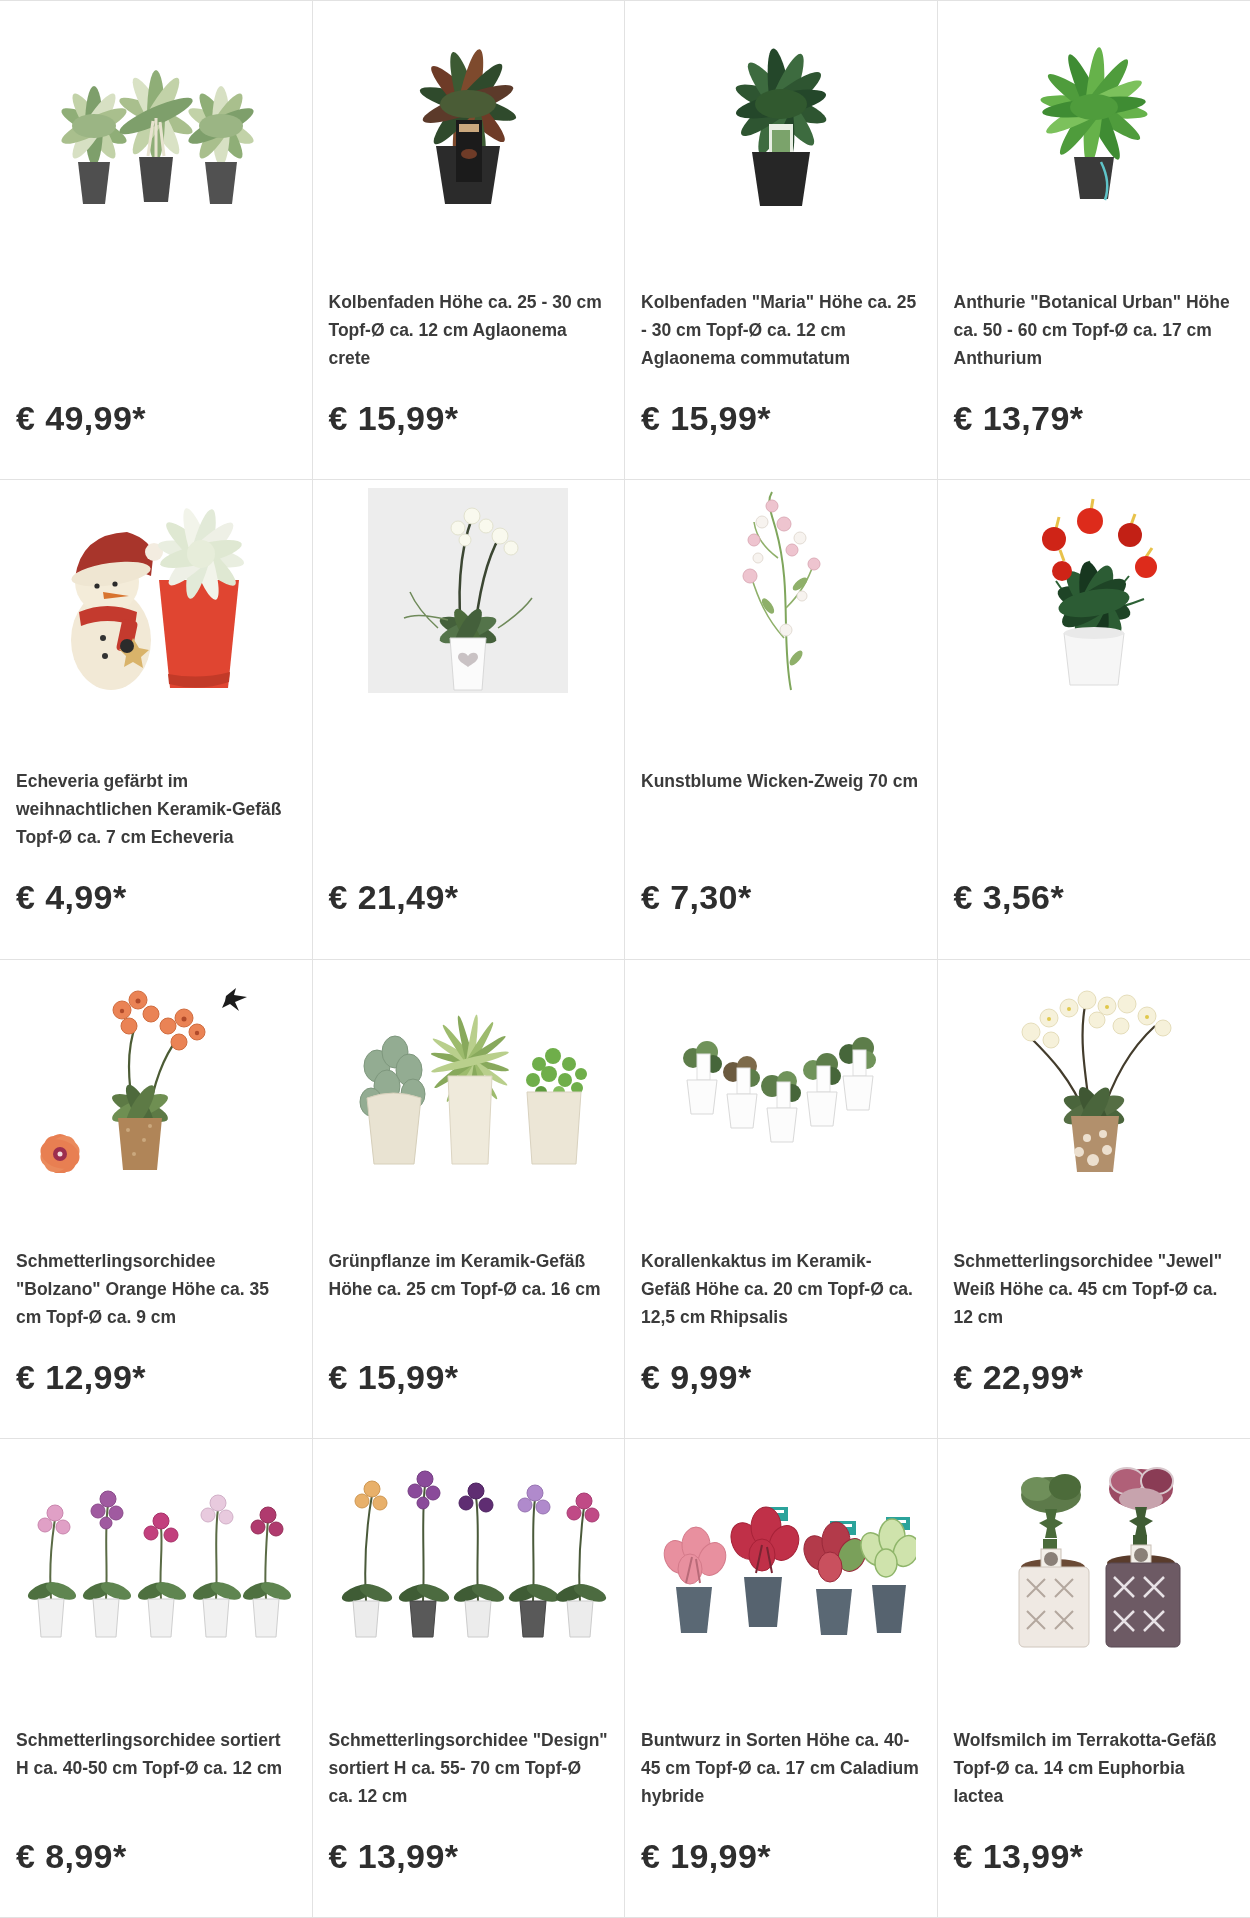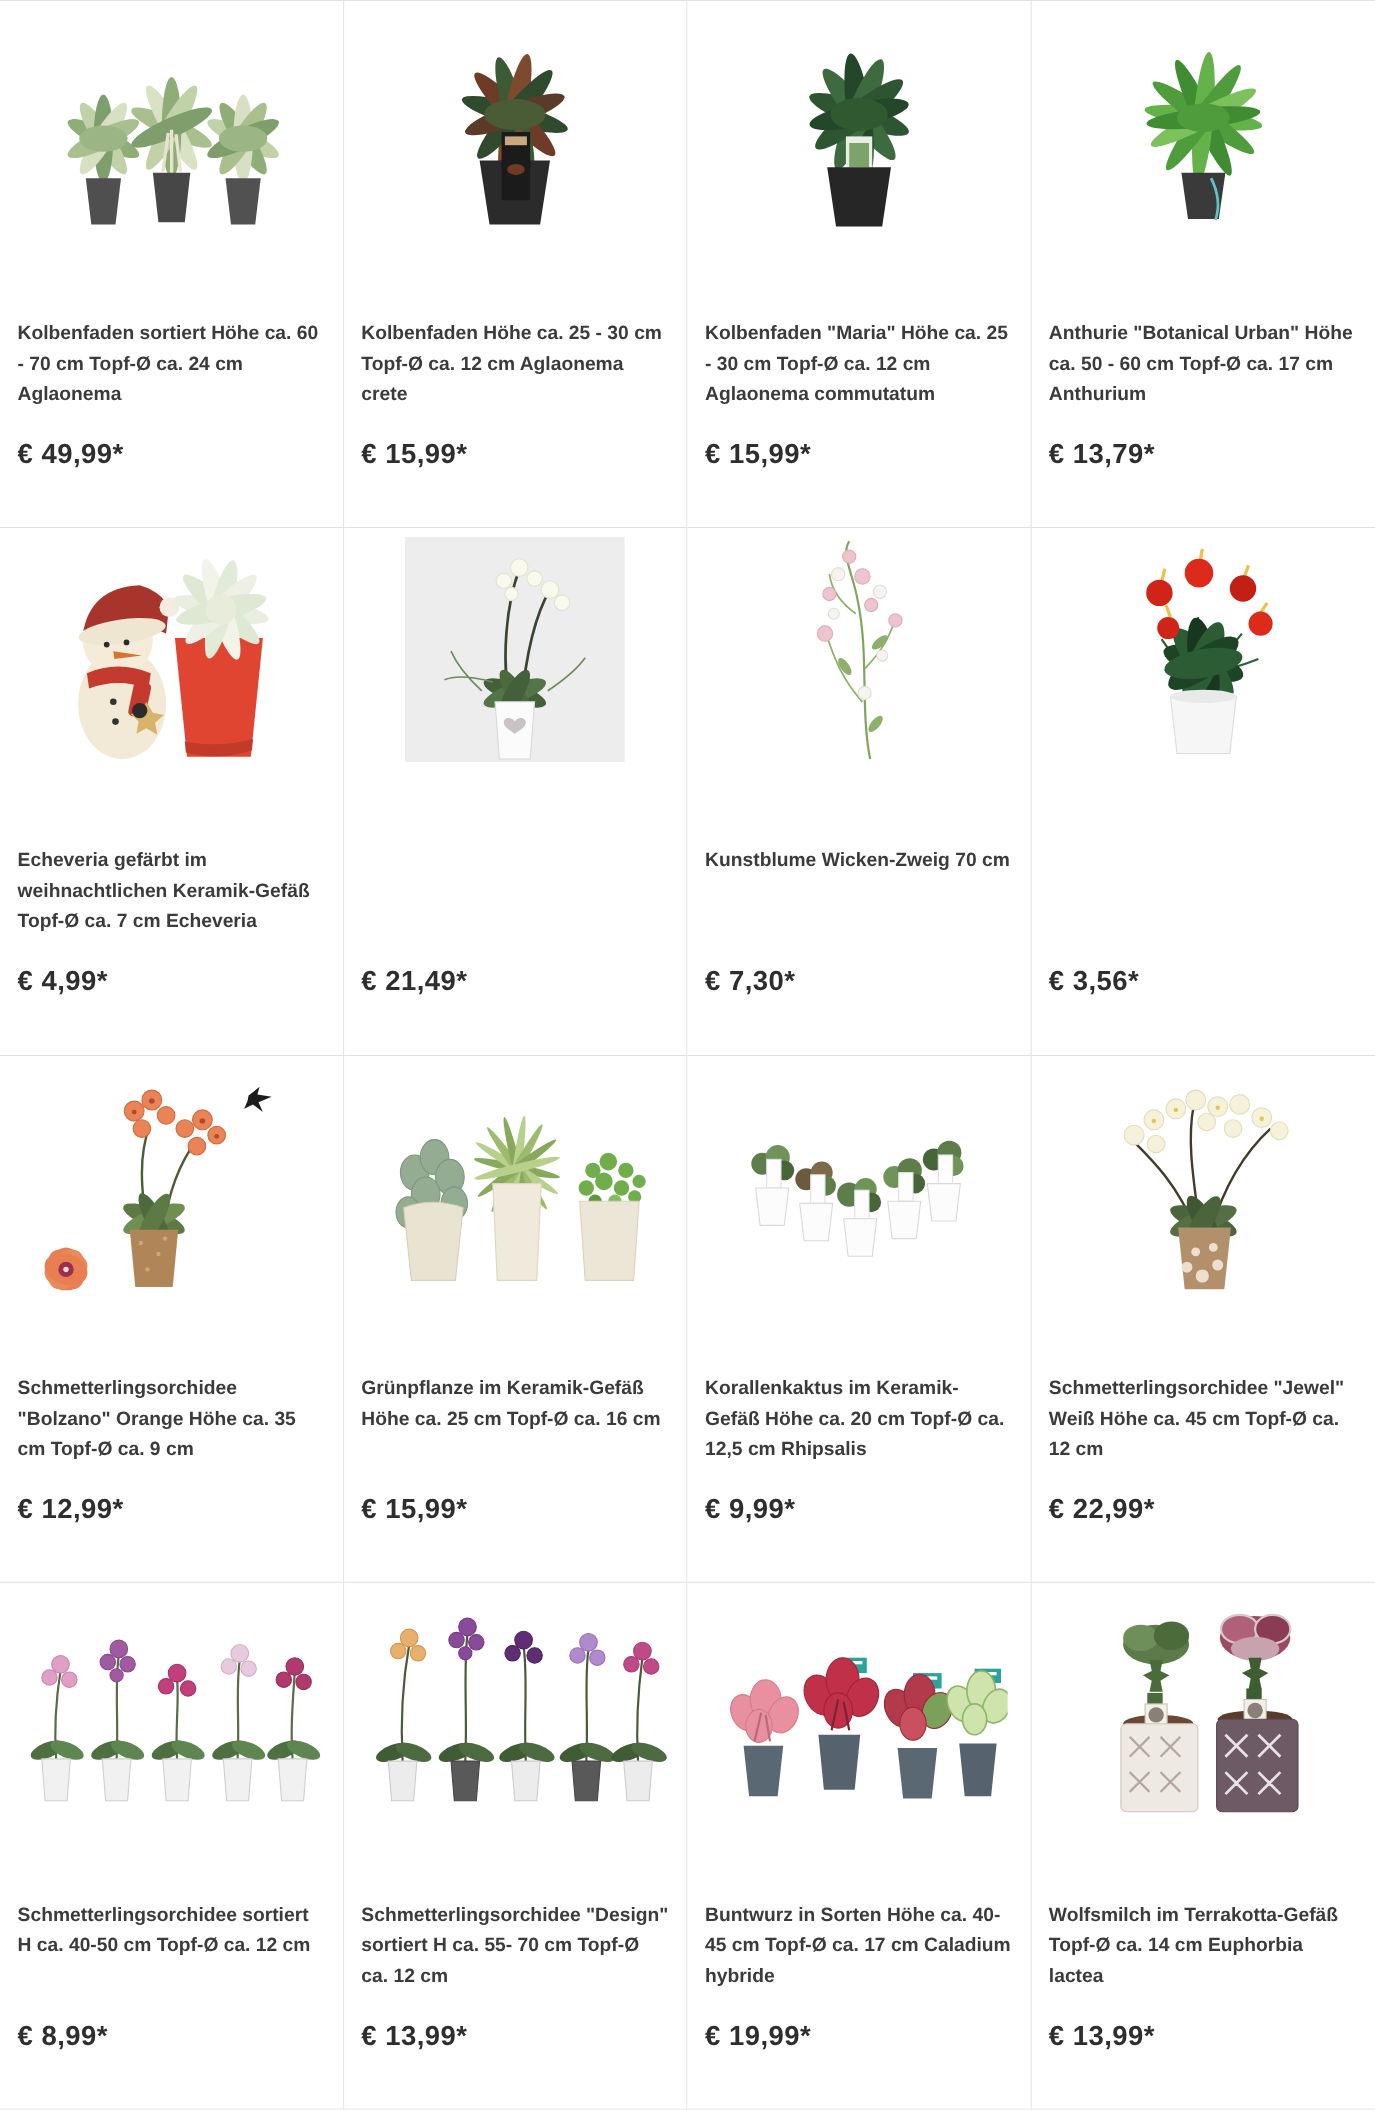--- a/index.html
+++ b/index.html
@@ -17,21 +17,21 @@
   .imgwrap {
     position:absolute; top:8px; left:0; right:0; height:205px;
     display:flex; align-items:center; justify-content:center;
   }
   .title {
     position:absolute; top:287px; left:16px; right:16px;
     font-size:17.5px; font-weight:bold; color:#3b3b3b; line-height:28px;
   }
   .price {
     position:absolute; top:398px; left:16px;
-    font-size:25px; font-weight:bold; color:#2e2e2e; letter-spacing:0.4px;
+    font-size:34px; font-weight:bold; color:#2e2e2e; letter-spacing:0.4px;
   }
   svg { display:block; }
 </style>
 </head>
 <body>
 
 <div class="grid">
 
   <div class="card">
     <div class="imgwrap">
@@ -58,21 +58,20 @@
           <ellipse rx="9" ry="36" transform="rotate(-64)" fill="#c2d2a8"></ellipse>
             <ellipse rx="9" ry="38" transform="rotate(-32)" fill="#8fae77"></ellipse>
           <ellipse rx="9" ry="40" fill="#d7e0c3"></ellipse>
             <ellipse rx="9" ry="38" transform="rotate(32)" fill="#a9bf8d"></ellipse>
           <ellipse rx="9" ry="36" transform="rotate(64)" fill="#7e9f6b"></ellipse>
             <ellipse rx="12" ry="22" transform="rotate(90)" fill="#9bb584"></ellipse>
         </g>
         <path d="M169 148 h32 l-5 42 h-22 z" fill="#515151"></path>
       </svg>
     </div>
-    <div class="title">Kolbenfaden sortiert Höhe ca. 60 - 70 cm Topf-Ø ca. 24 cm Aglaonema</div>
     <div class="price">€ 49,99*</div>
   </div>
 
   <div class="card">
     <div class="imgwrap">
       <svg width="200" height="200" viewBox="0 0 200 200">
         <g transform="translate(100,92)">
           <ellipse rx="10" ry="50" transform="rotate(-74)" fill="#2f4a2c"></ellipse>
             <ellipse rx="10" ry="52" transform="rotate(-44)" fill="#6e3b27"></ellipse>
           <ellipse rx="10" ry="54" transform="rotate(-16)" fill="#3c5a33"></ellipse>

